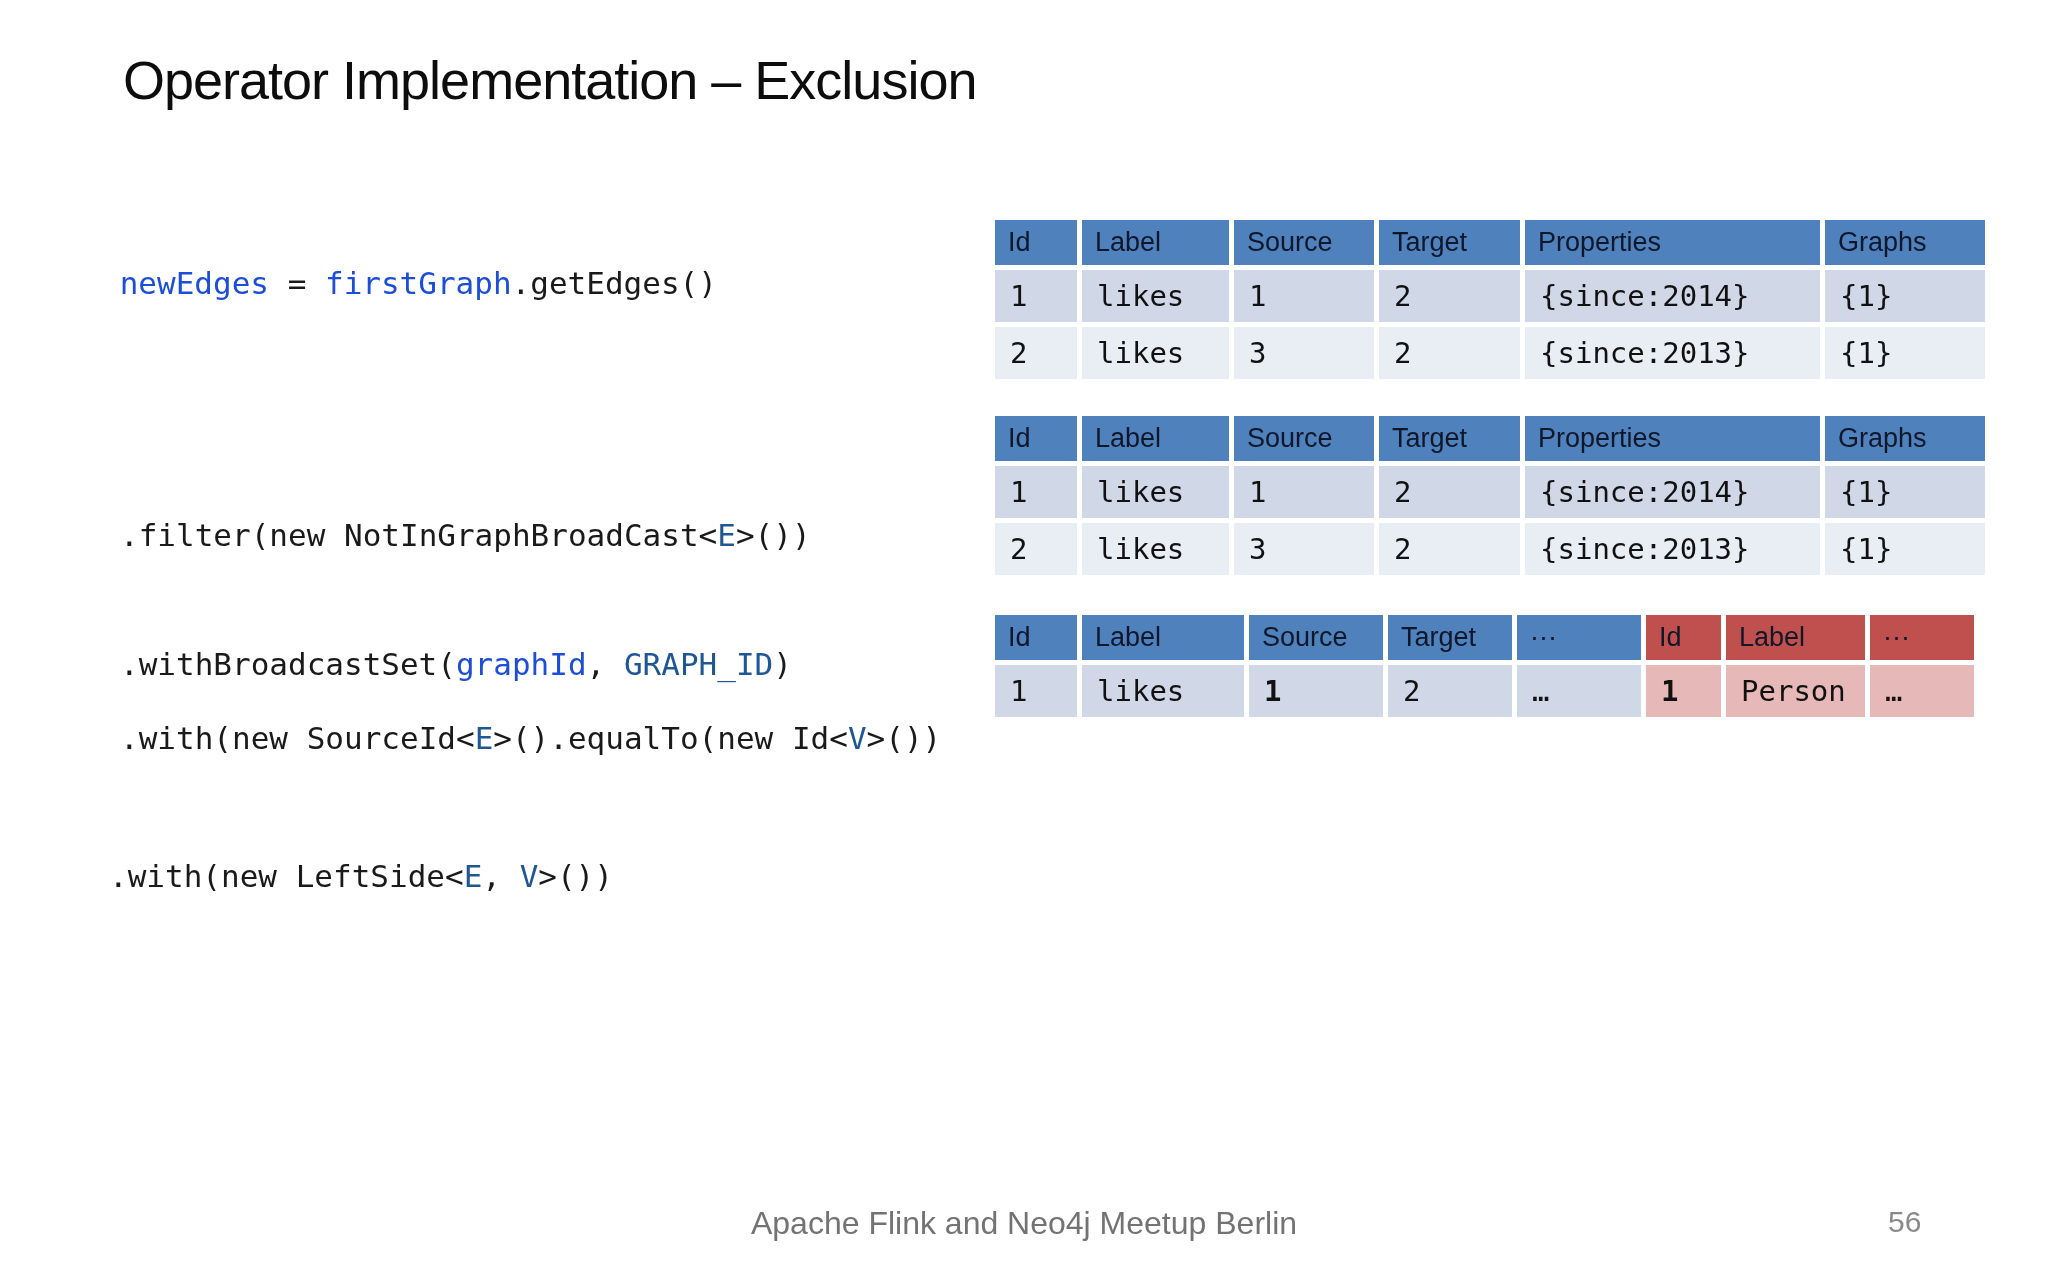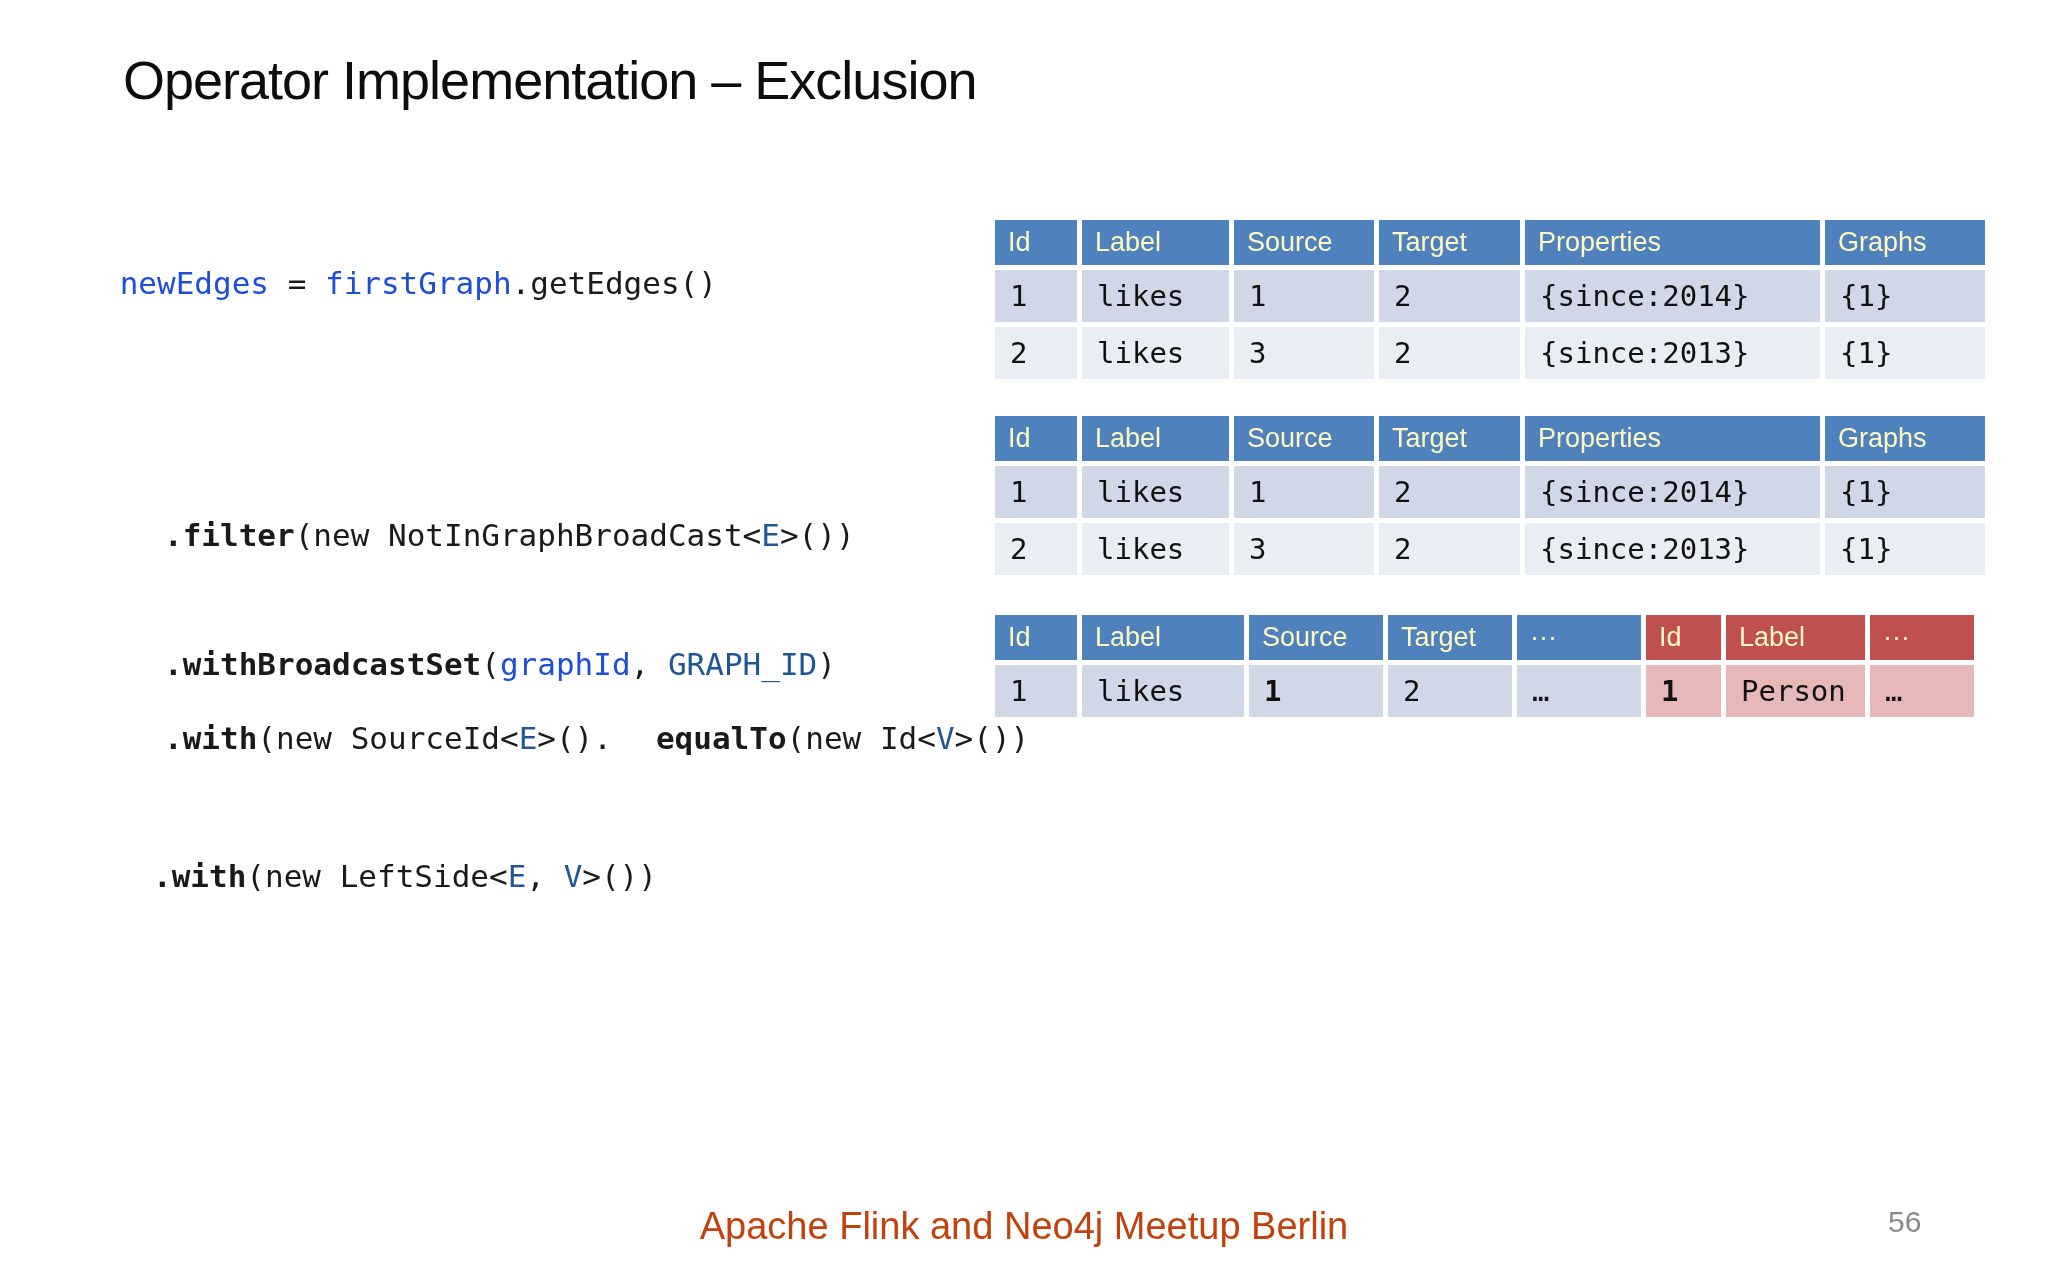--- a/index.html
+++ b/index.html
@@ -25,38 +25,38 @@
 
   
   .code {
     position: absolute;
     font-family: "DejaVu Sans Mono", monospace;
     font-size: 31px;
     line-height: 43px;
     color: #1a1a1a;
     white-space: pre;
   }
-  .code .b  { font-weight: bold; margin-left: 44px; }
+  .code .b  { font-weight: normal; }
   .code .r  { color: #1d4ed8; }
   .code .bl { color: #1f5795; }
   #code-assign    { left: 45px;  top: 219px; }
   #code-filter    { left: 120px; top: 428px; }
   #code-join      { left: 120px; top: 631px; }
   #code-with      { left: 109px; top: 769px; }
 
   
   .tbl {
     position: absolute;
     border-collapse: separate;
     border-spacing: 5px;
     table-layout: fixed;
   }
   .tbl th {
     background: #4f81bd;
-    color: #fef9c3;
+    color: #0f172a;
     font-family: "Liberation Sans", sans-serif;
     font-size: 27px;
     font-weight: 400;
     text-align: left;
     padding: 0 0 0 13px;
     height: 45px;
     vertical-align: middle;
     overflow: hidden;
   }
   .tbl th.red { background: #c0504d; }
@@ -78,22 +78,22 @@
   #table-edges-top    { left: 990px; top: 215px; }
   #table-edges-middle { left: 990px; top: 411px; }
   #table-join-result  { left: 990px; top: 610px; }
 
   
   .footer-center {
     position: absolute;
     left: 0; top: 1205px;
     width: 2048px;
     text-align: center;
-    font-size: 38px;
-    color: #c2410c;
+    font-size: 32px;
+    color: #737373;
   }
   .footer-page {
     position: absolute;
     left: 1888px; top: 1205px;
     font-size: 30px;
     color: #8a8a8a;
   }
 </style>
 </head>
 <body>

